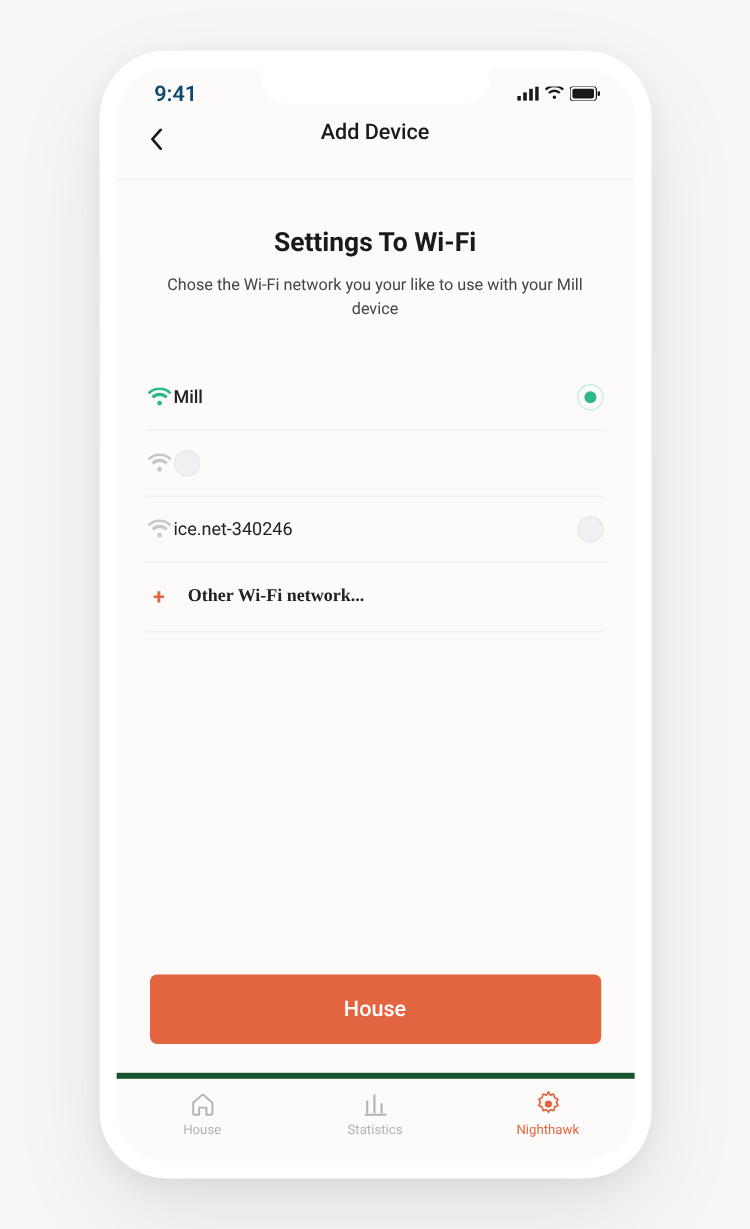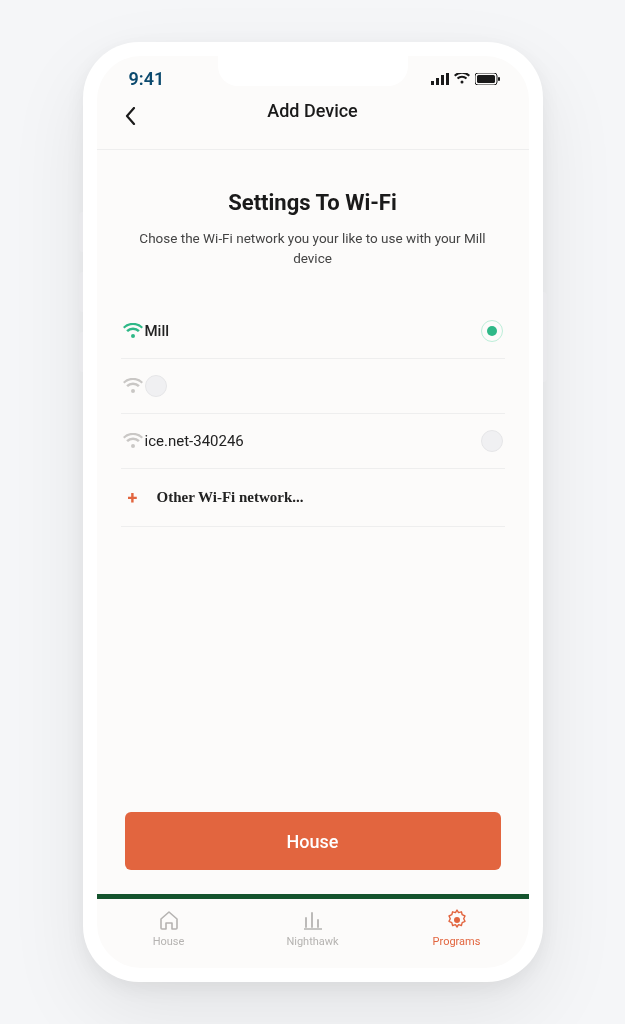--- a/index.html
+++ b/index.html
@@ -253,27 +253,27 @@
         </span>
         <span class="tab-label">House</span>
       </div>
       <div class="tab">
         <span class="tab-icon">
           <svg width="22" height="22" viewBox="0 0 22 22">
               <path d="M4 18V9M10 18V4M16 18v-7" stroke="currentColor" stroke-width="1.8" stroke-linecap="round"></path>
               <path d="M2 20h18" stroke="currentColor" stroke-width="1.6"></path>
             </svg>
         </span>
-        <span class="tab-label">Nighthawk</span>
+        <span class="tab-label">Statistics</span>
       </div>
       <div class="tab active">
         <span class="tab-icon">
           <svg width="22" height="22" viewBox="0 0 22 22">
               <circle cx="11" cy="11" r="3" fill="currentColor"></circle>
               <path d="M11 1l1.5 2.6 2.9-.8.8 2.9L19 7l-1.3 2.7L19 12.3l-2.8 1.3-.8 2.9-2.9-.8L11 18l-1.5-2.3-2.9.8-.8-2.9L3 12.3 4.3 9.7 3 7l2.8-1.3.8-2.9 2.9.8L11 1z" fill="none" stroke="currentColor" stroke-width="1.4" stroke-linejoin="round"></path>
             </svg>
         </span>
-        <span class="tab-label">Programs</span>
+        <span class="tab-label">Nighthawk</span>
       </div>
     </div>
 
   </div>
 </div>
 
 </body></html>

